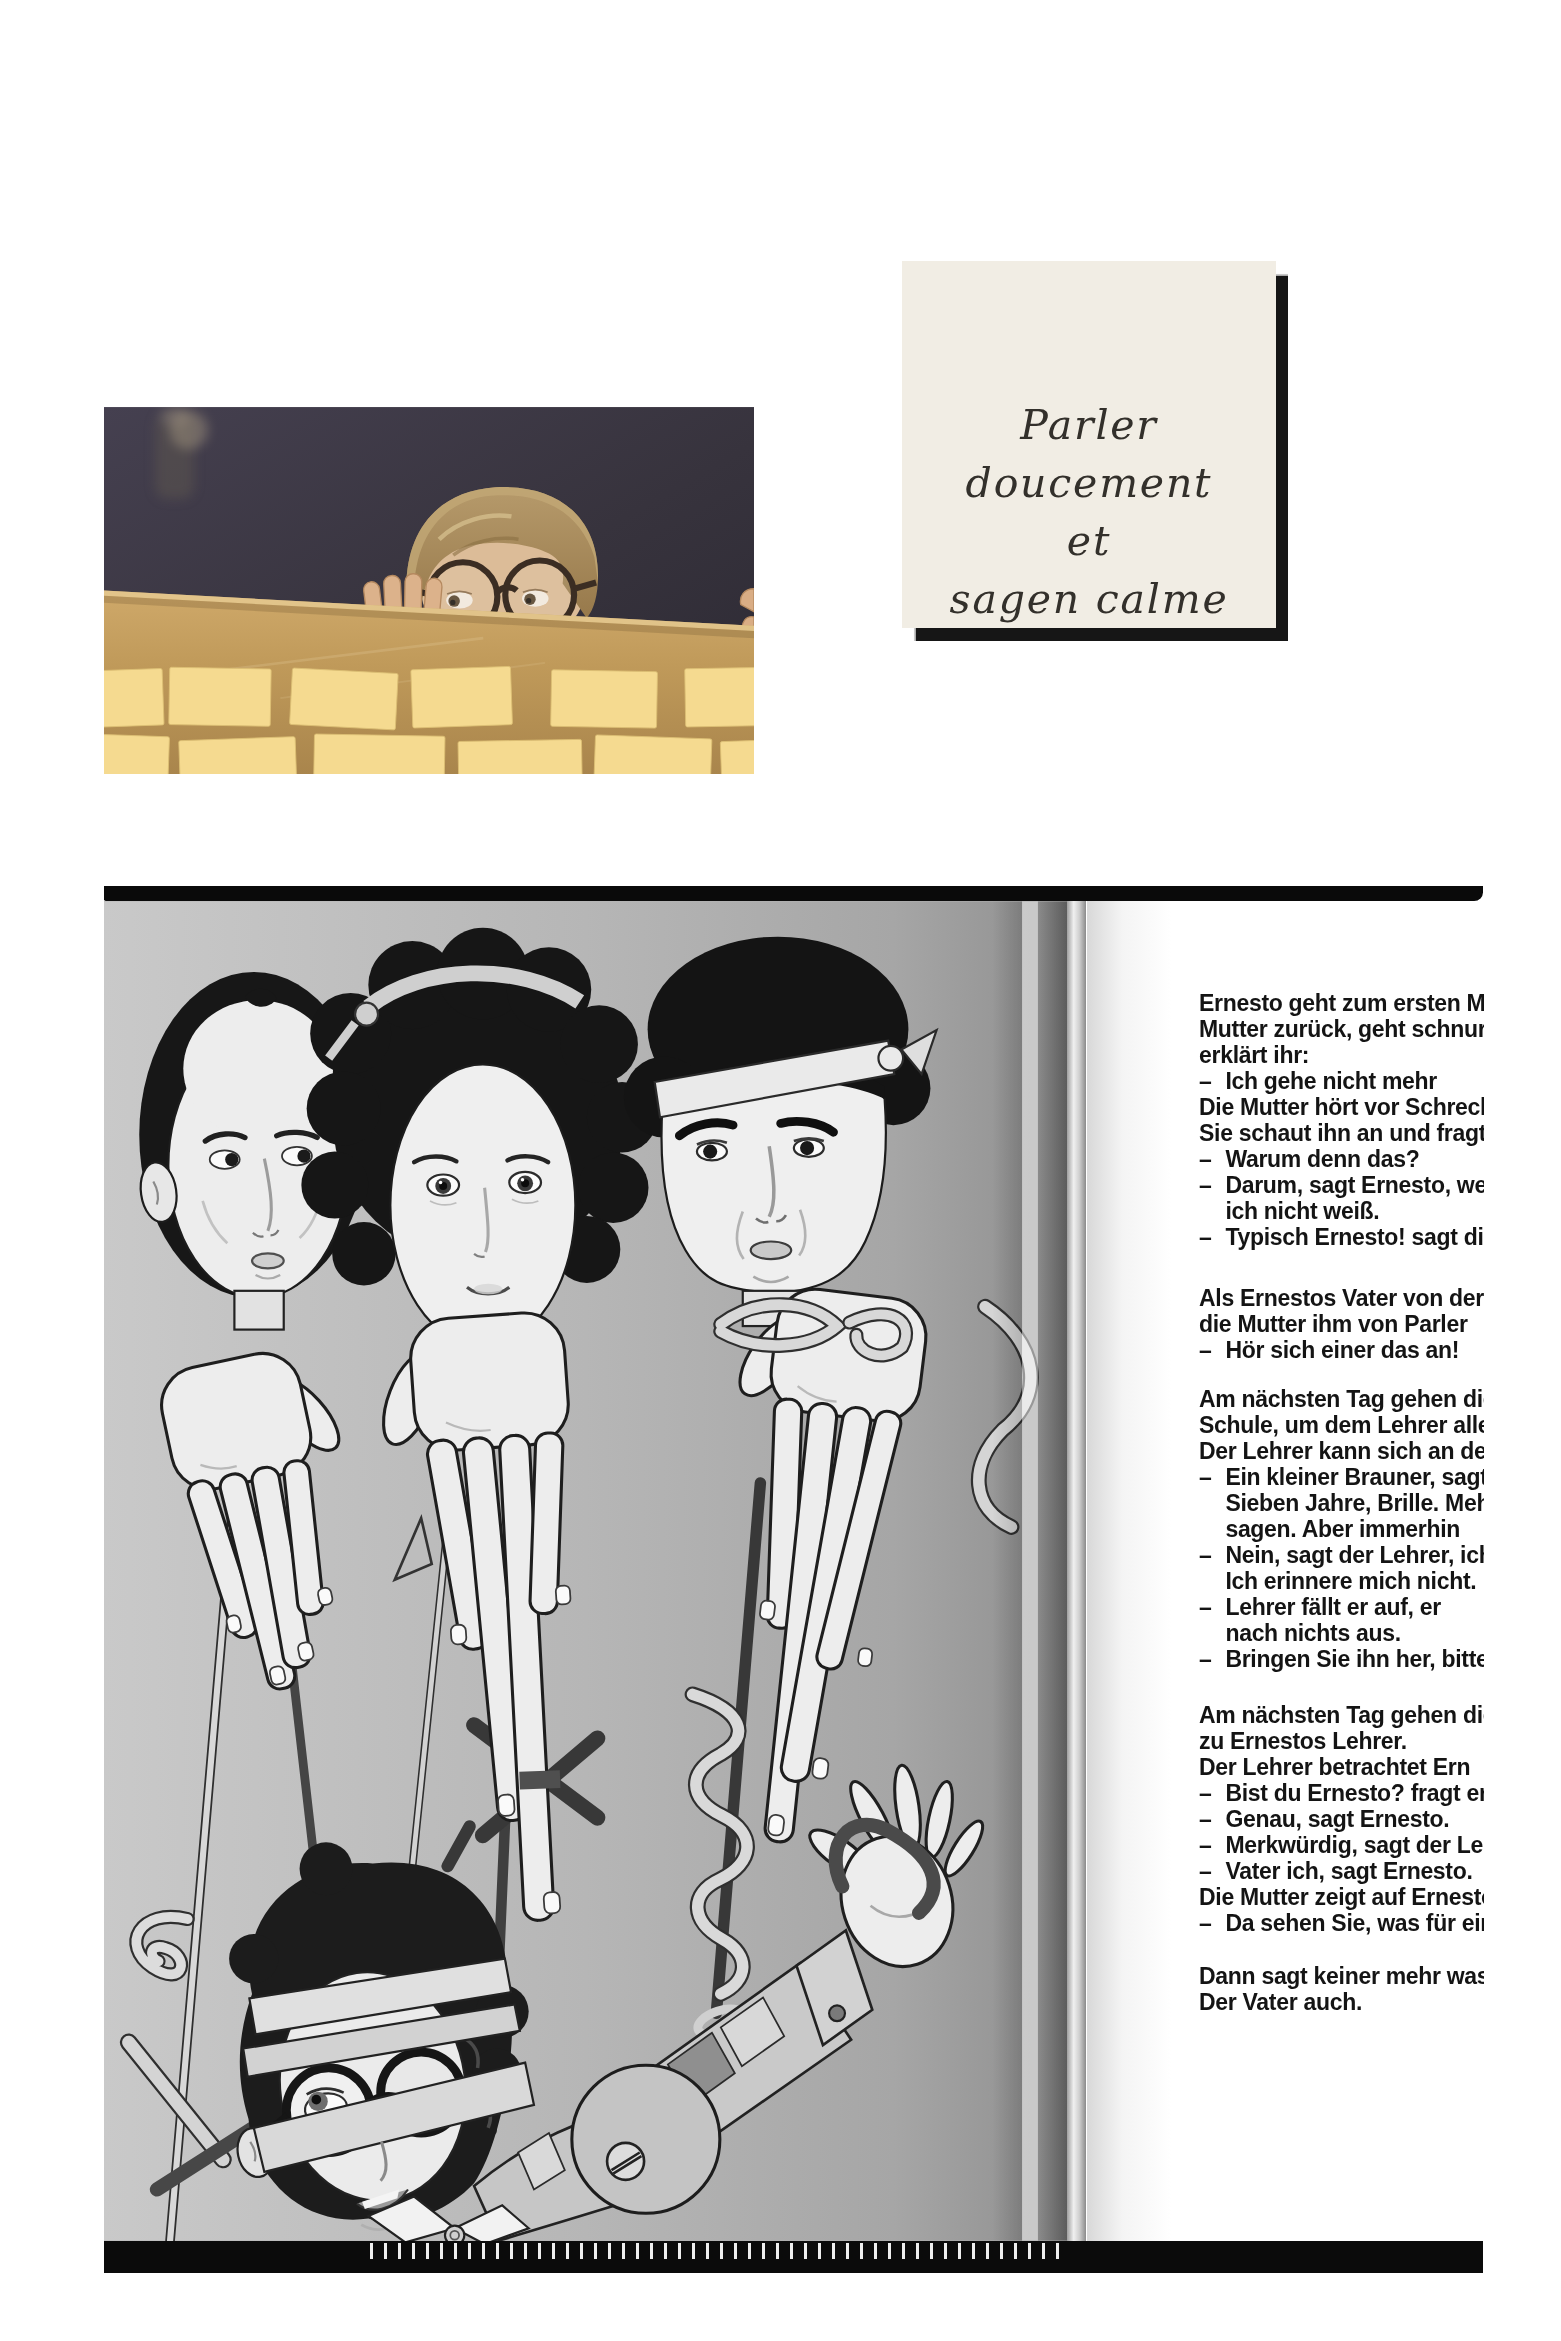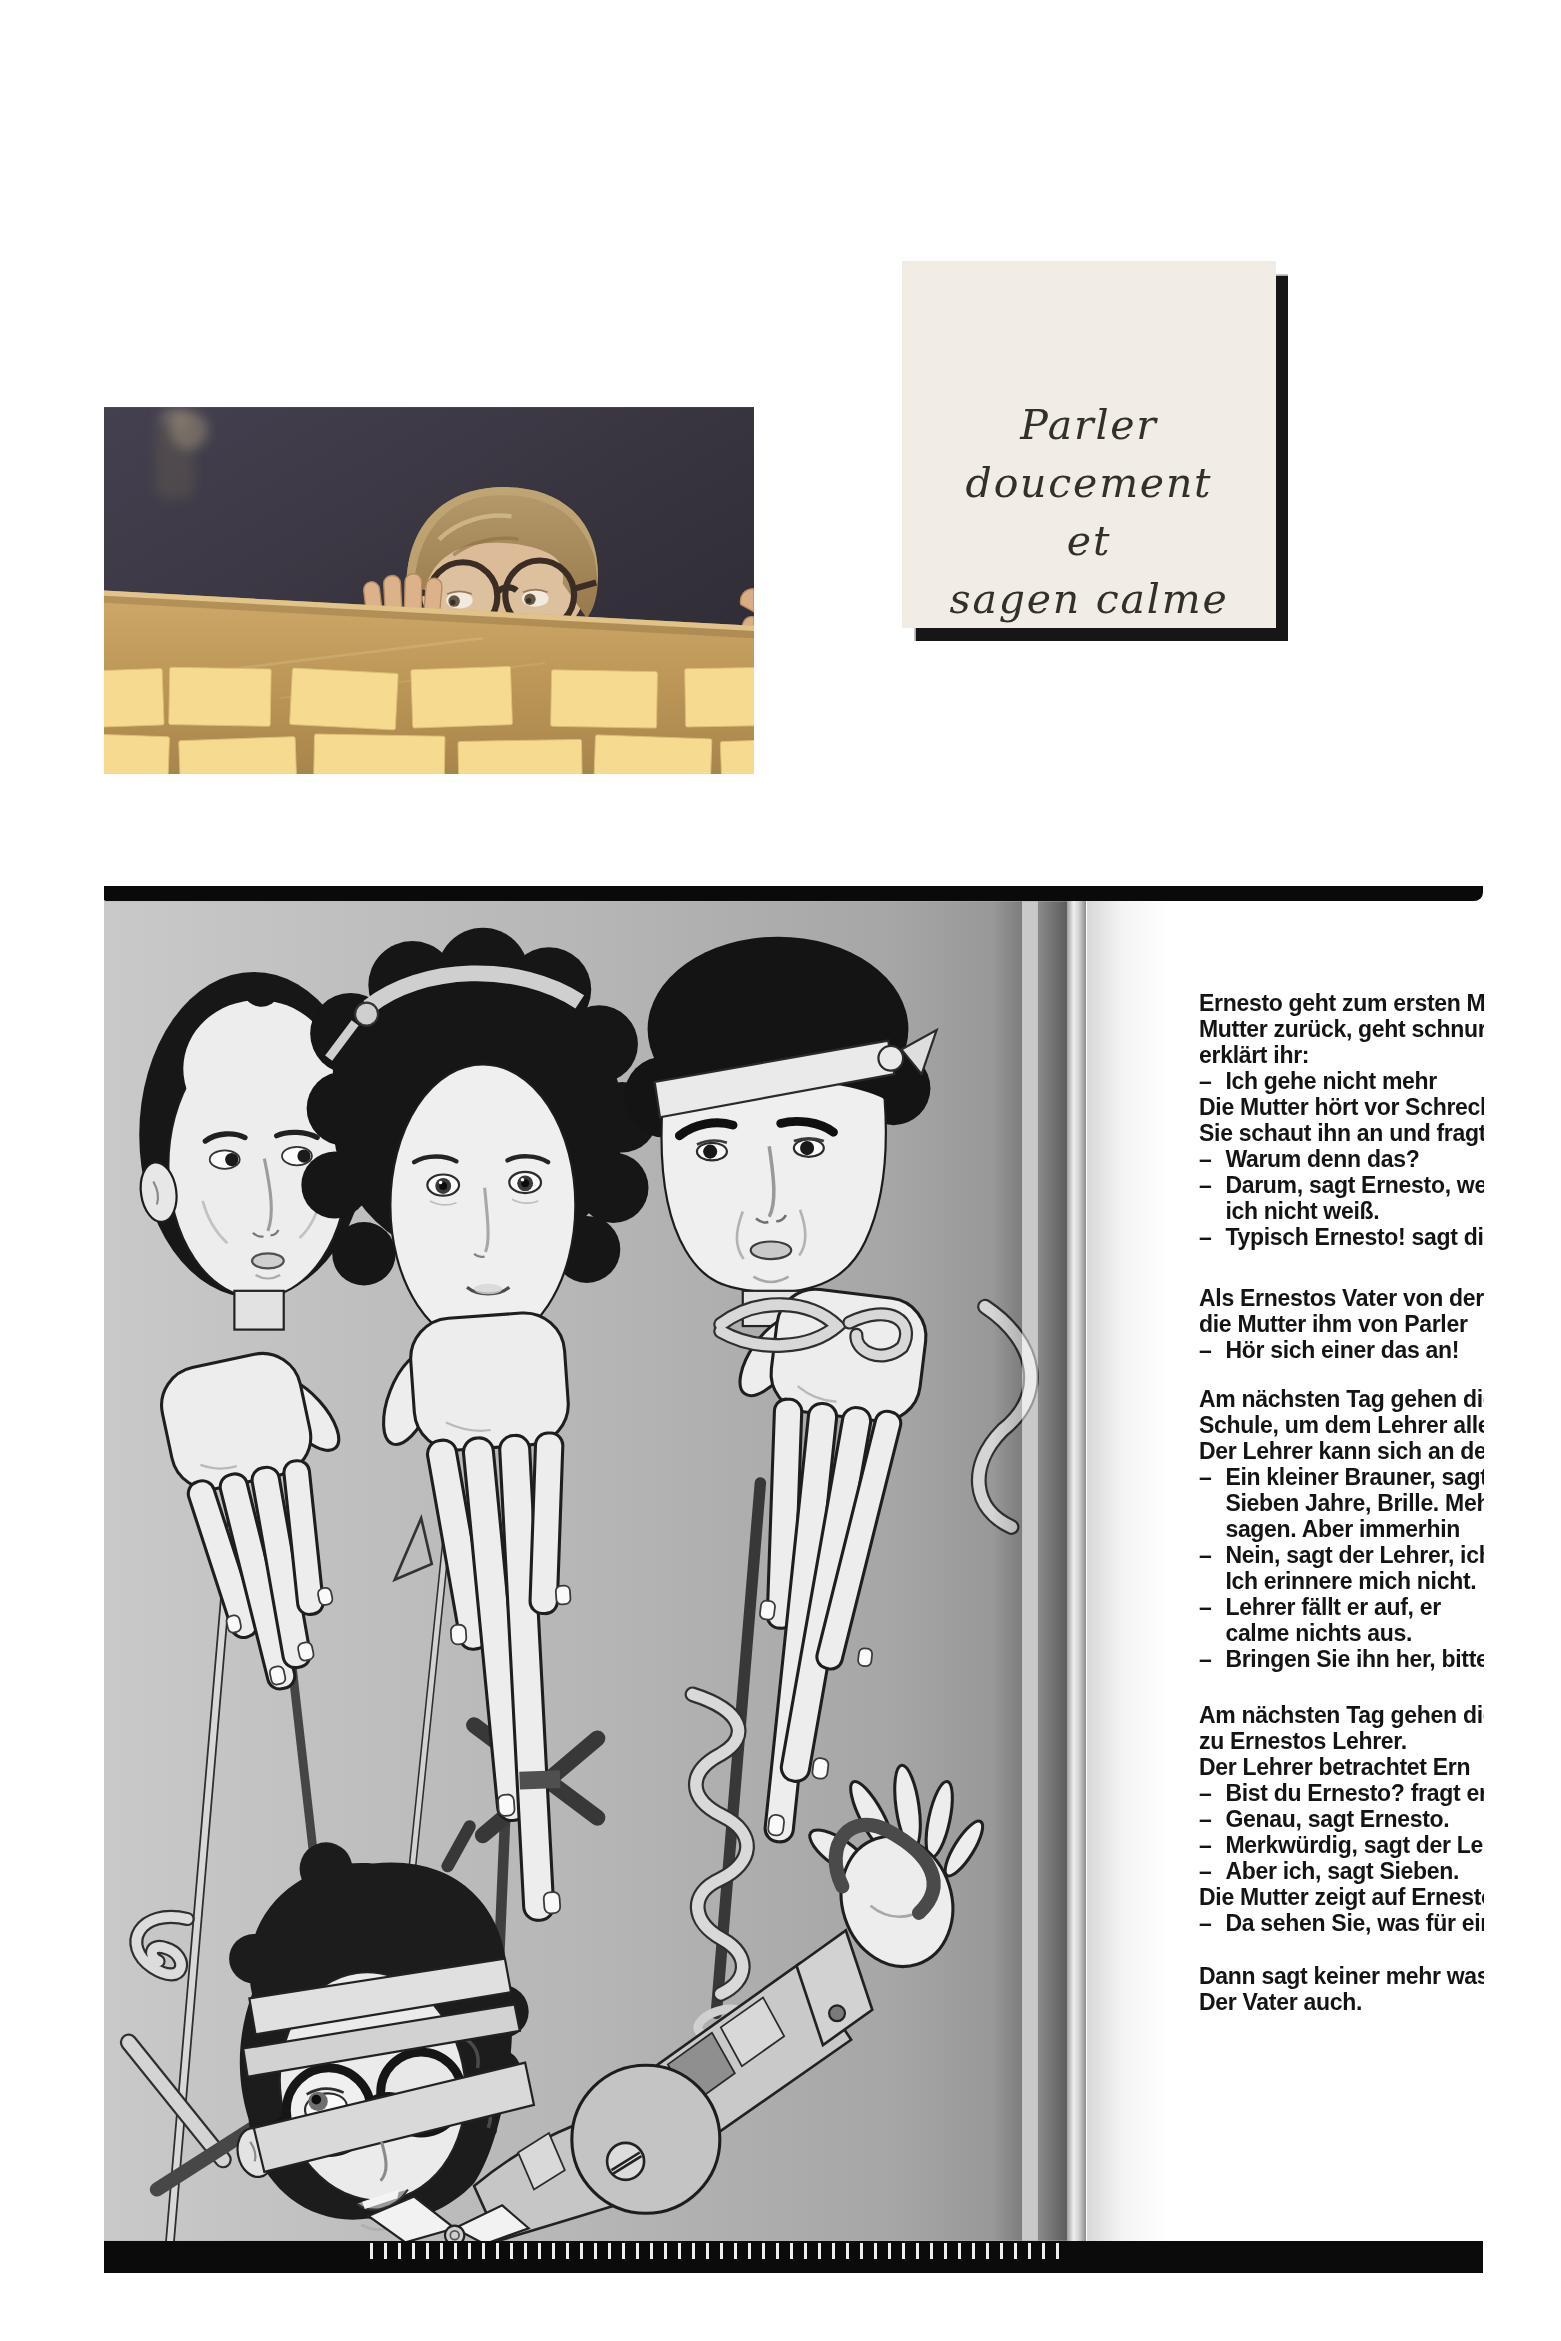--- a/index.html
+++ b/index.html
@@ -425,31 +425,31 @@
       <div class="para">
         <div class="line"><span>Am nächsten Tag gehen die</span></div>
         <div class="line"><span>Schule, um dem Lehrer alles</span></div>
         <div class="line"><span>Der Lehrer kann sich an den</span></div>
         <div class="line"><span class="dash">–</span><span>Ein kleiner Brauner, sagt</span></div>
         <div class="line indent"><span>Sieben Jahre, Brille. Mehr</span></div>
         <div class="line indent"><span>sagen.  Aber immerhin</span></div>
         <div class="line"><span class="dash">–</span><span>Nein, sagt der Lehrer, ich</span></div>
         <div class="line indent"><span>Ich erinnere mich nicht.</span></div>
         <div class="line"><span class="dash">–</span><span>Lehrer fällt er auf, er</span></div>
-        <div class="line indent"><span>calme nichts aus.</span></div>
+        <div class="line indent"><span>nach nichts aus.</span></div>
         <div class="line"><span class="dash">–</span><span>Bringen Sie ihn her, bitte.</span></div>
       </div>
       <div class="para">
         <div class="line"><span>Am nächsten Tag gehen die</span></div>
         <div class="line"><span>zu Ernestos Lehrer.</span></div>
         <div class="line"><span>Der Lehrer betrachtet Ern</span></div>
         <div class="line"><span class="dash">–</span><span>Bist du Ernesto? fragt er.</span></div>
         <div class="line"><span class="dash">–</span><span>Genau, sagt Ernesto.</span></div>
         <div class="line"><span class="dash">–</span><span>Merkwürdig, sagt der Le</span></div>
-        <div class="line"><span class="dash">–</span><span>Aber ich, sagt Sieben.</span></div>
+        <div class="line"><span class="dash">–</span><span>Vater ich, sagt Ernesto.</span></div>
         <div class="line"><span>Die Mutter zeigt auf Ernesto</span></div>
         <div class="line"><span class="dash">–</span><span>Da sehen Sie, was für ein</span></div>
       </div>
       <div class="para">
         <div class="line"><span>Dann sagt keiner mehr was.</span></div>
         <div class="line"><span>Der Vater auch.</span></div>
       </div>
     </div>
 
   <div class="band-bottom">

